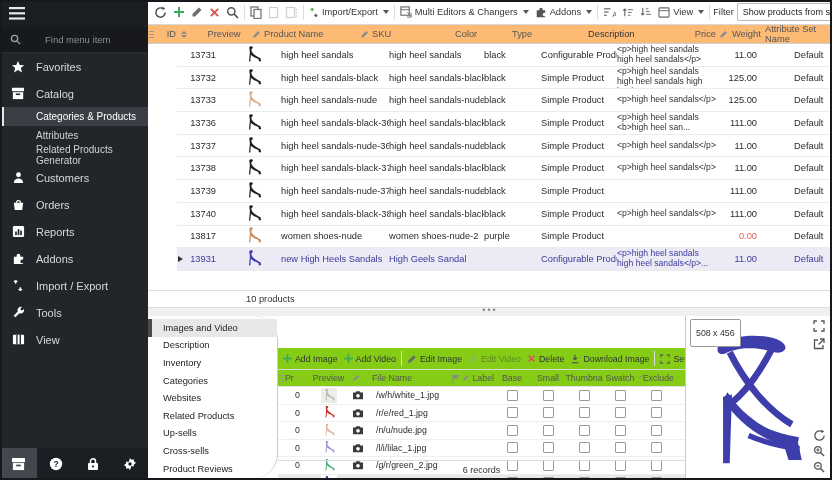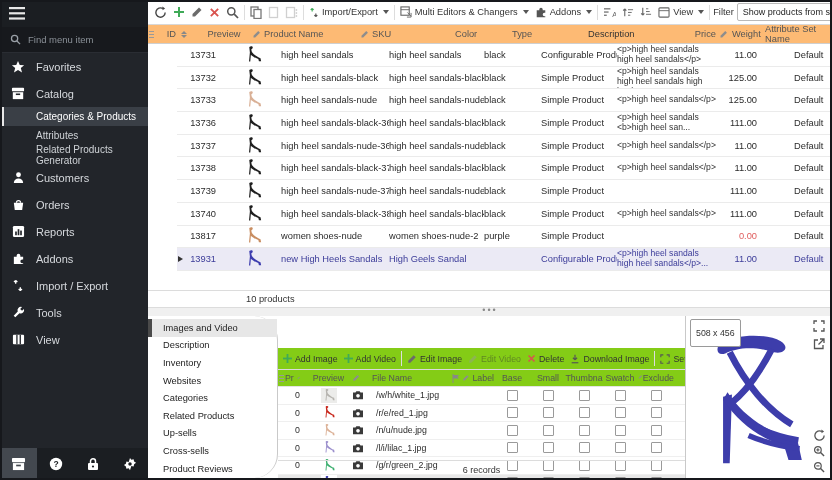--- a/index.html
+++ b/index.html
@@ -4,21 +4,21 @@
 <style>
   * { margin:0; padding:0; box-sizing:border-box; }
   html,body { width:832px; height:480px; }
   body { font-family:"Liberation Sans","DejaVu Sans",sans-serif; background:#fff; position:relative; overflow:hidden; }
   .frame { position:absolute; inset:0; border:2px solid #16181c; pointer-events:none; z-index:99; }
   svg { display:block; }
 
   
   .sidebar { position:absolute; left:0; top:0; width:148px; height:480px; background:#22252a; color:#d6d9dd; z-index:5; }
   .burger { height:27px; display:flex; align-items:center; padding-left:9px; background:#1b1e22; }
-  .side-search { height:26px; display:flex; align-items:center; gap:7px; padding-left:10px; background:#17191d; border-bottom:1px solid #2a2d33; }
+  .side-search { height:26px; display:flex; align-items:center; gap:24px; padding-left:10px; background:#17191d; border-bottom:1px solid #2a2d33; }
   .side-search input { background:transparent; border:none; outline:none; color:#9aa0a7; font-size:9.5px; width:100px; font-family:inherit; }
   .side-search input::placeholder { color:#8a9097; }
   .side-item { height:27px; display:flex; align-items:center; gap:10px; padding-left:10px; font-size:11px; cursor:pointer; }
   .side-item .ic { width:16px; display:flex; justify-content:center; }
   .side-sub { height:19px; display:flex; align-items:center; padding-left:36px; font-size:10px; color:#cfd3d7; cursor:pointer; position:relative; }
   .side-sub.sel { background:#3a3f46; color:#fff; }
   .side-sub.sel::before { content:""; position:absolute; left:0; top:0; bottom:0; width:4px; background:#e8e8e8; }
   .side-bottom { position:absolute; left:0; bottom:0; width:148px; height:32px; background:#1b1e22; display:flex; }
   .sb-tile { width:37px; height:32px; display:flex; align-items:center; justify-content:center; cursor:pointer; }
   .sb-tile.active { background:#43484f; }
@@ -650,24 +650,24 @@
     <div class="tab sel">
         <span>Images and Video</span>
       </div>
     <div class="tab">
         <span>Description</span>
       </div>
     <div class="tab">
         <span>Inventory</span>
       </div>
     <div class="tab">
+        <span>Categories</span>
+      </div>
+    <div class="tab">
         <span>Websites</span>
-      </div>
-    <div class="tab">
-        <span>Categories</span>
       </div>
     <div class="tab">
         <span>Related Products</span>
       </div>
     <div class="tab">
         <span>Up-sells</span>
       </div>
     <div class="tab">
         <span>Cross-sells</span>
       </div>

